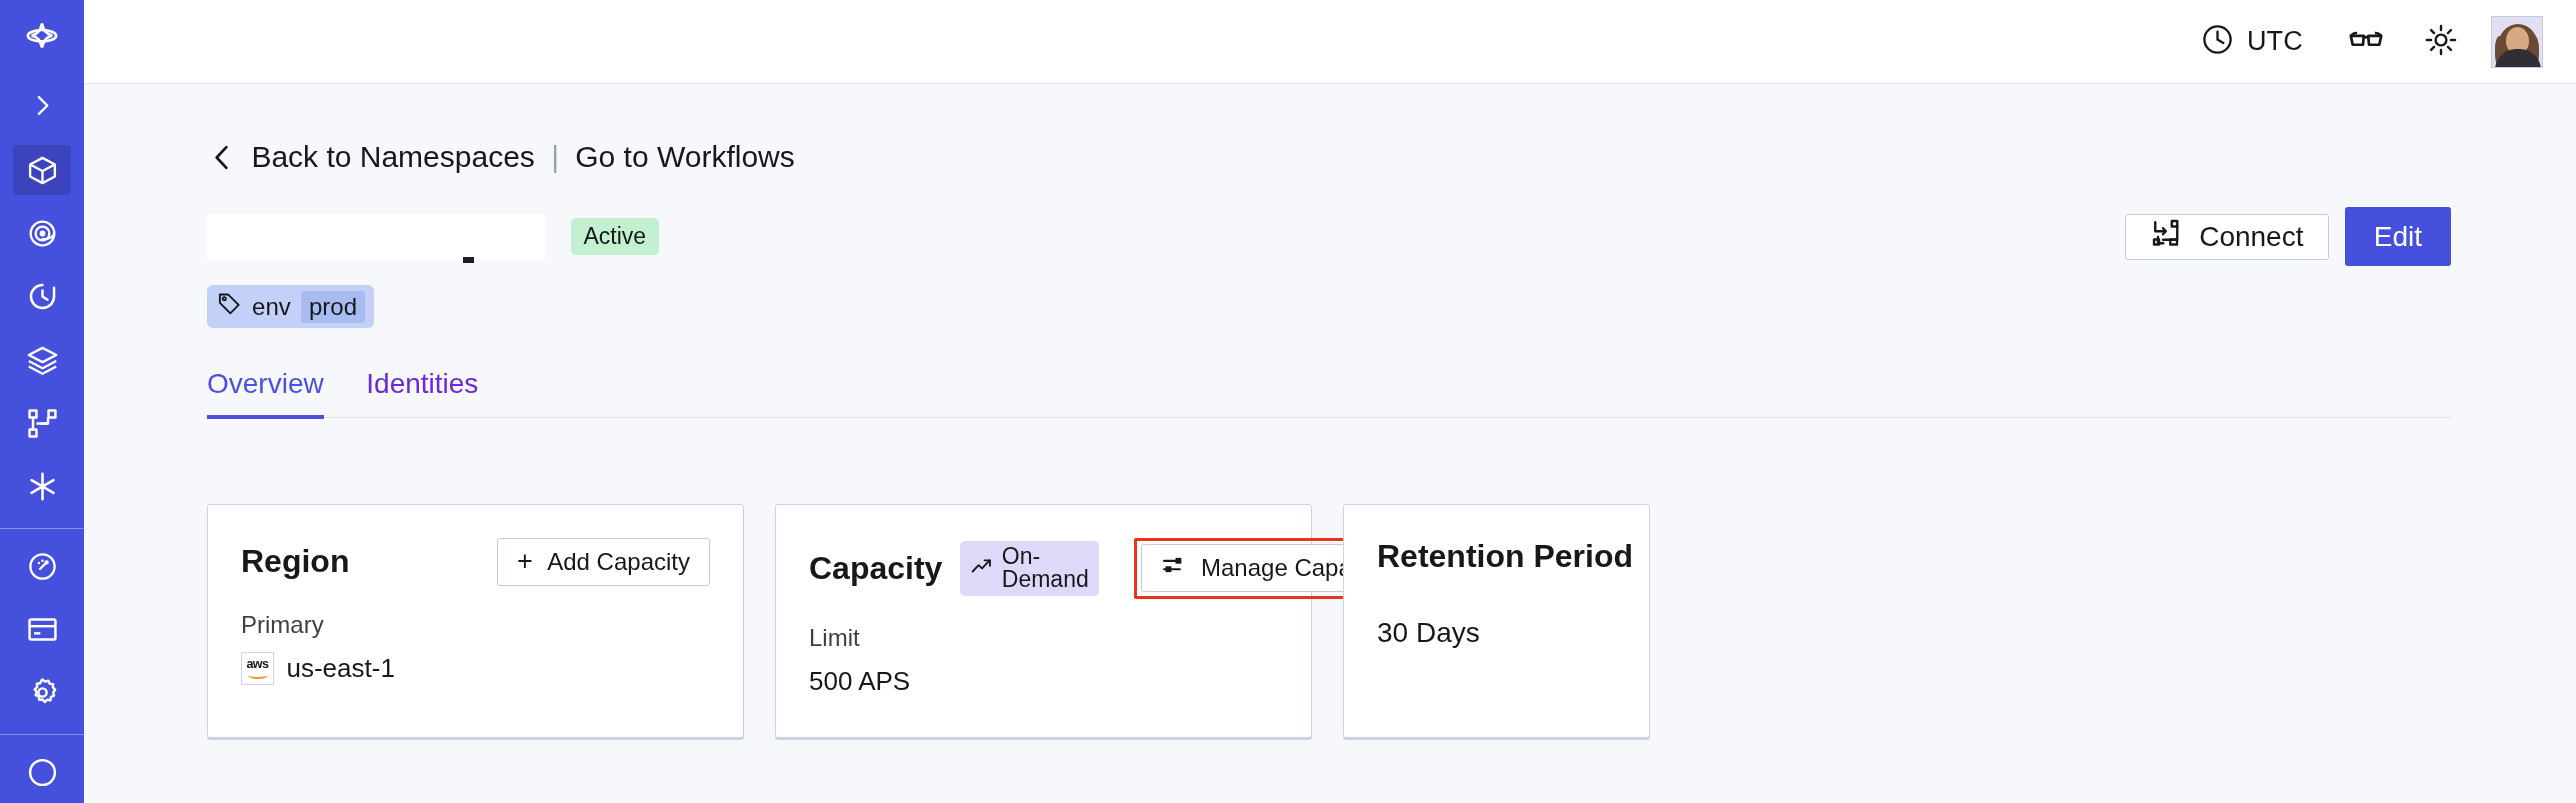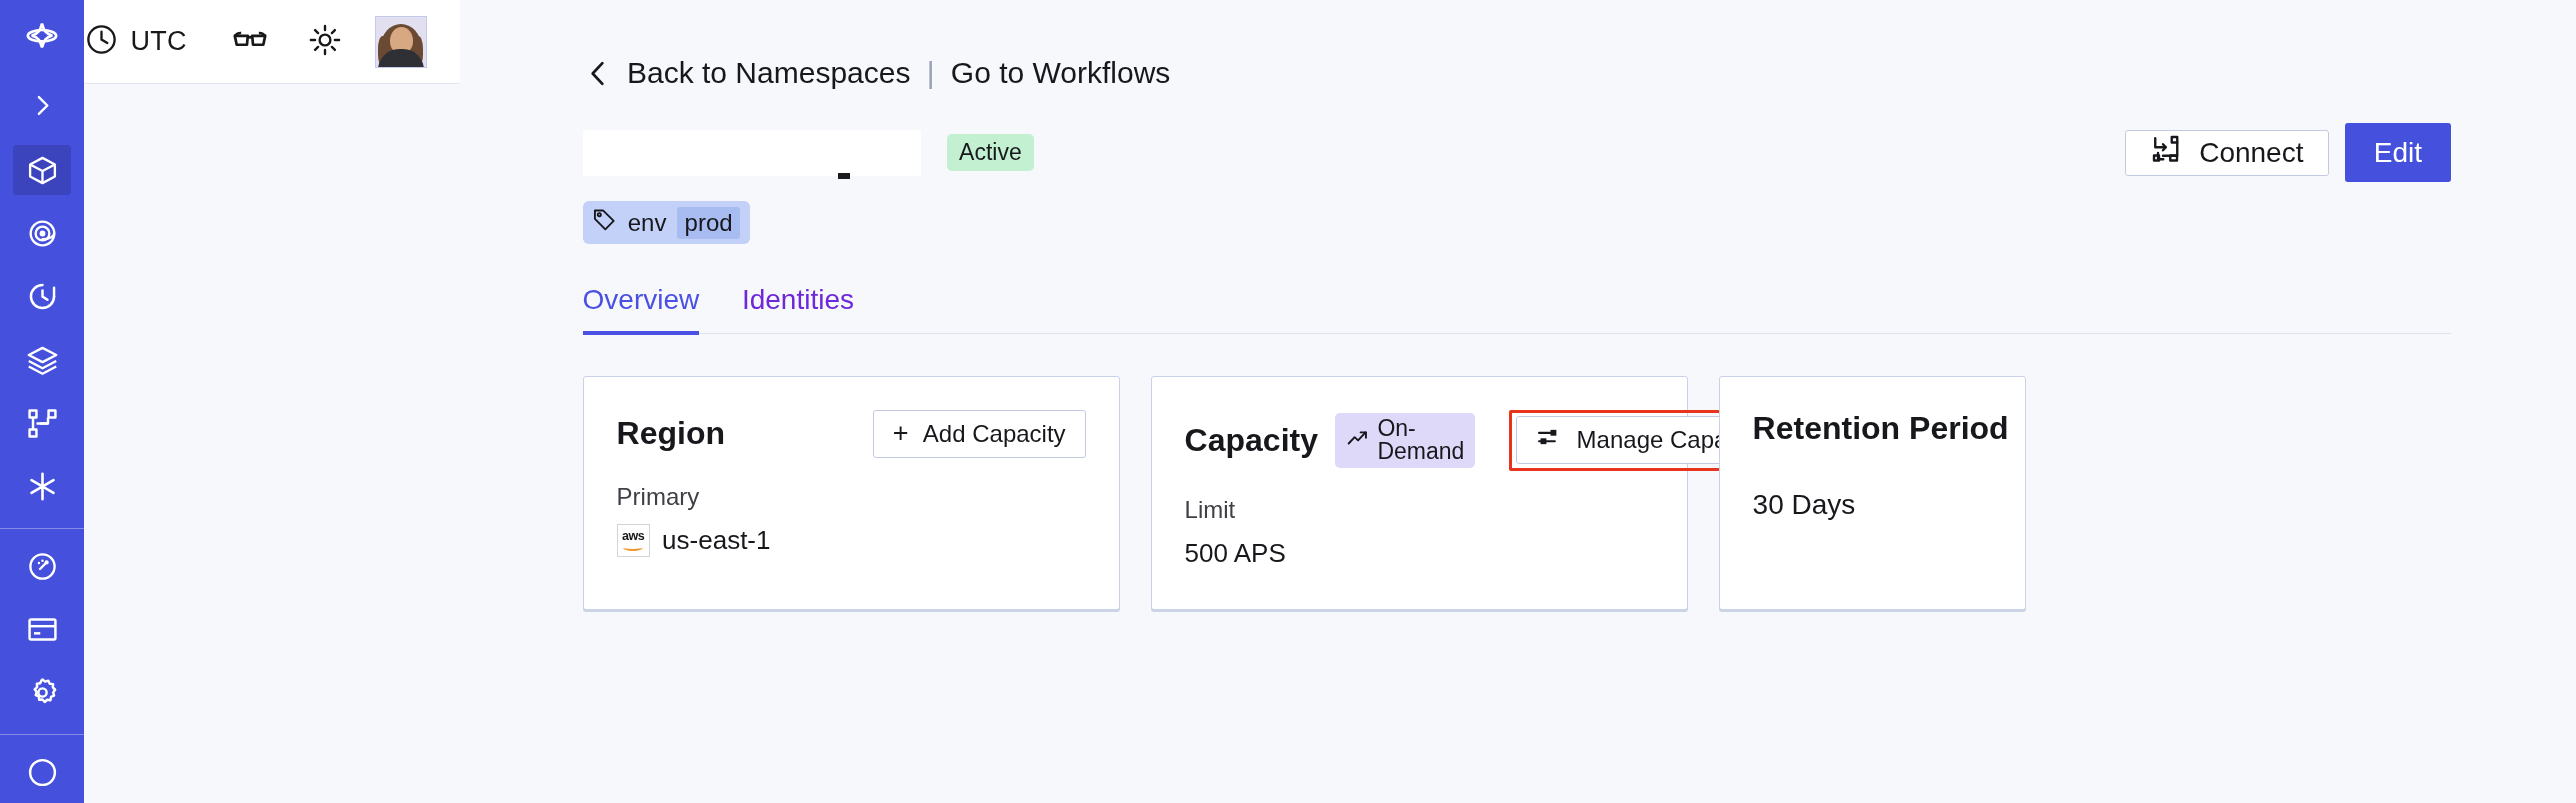--- a/index.html
+++ b/index.html
@@ -26,21 +26,21 @@
   .sb-item {
     width: 58px; height: 58px; margin: 6.7px 0;
     display: flex; align-items: center; justify-content: center;
     border-radius: 3.8px; cursor: pointer;
   }
   .sb-item.active { background: #3b44bd; }
   .sb-divider { width: 84px; height: 1px; background: rgba(255,255,255,0.35); margin: 9.6px 0 5.8px; }
   .sb-icon svg { display: block; }
 
   
-  .main { flex: 1 1 auto; height: 804px; display: flex; background: #f7f8fb; min-width: 0; }
+  .main { flex: 1 1 auto; height: 804px; display: flex; flex-direction: column; background: #f7f8fb; min-width: 0; }
 
   .topbar {
     height: 84px; background: #ffffff;
     border-bottom: 1px solid #e3e6f0;
     display: flex; align-items: center; justify-content: flex-end;
     padding-right: 33px; gap: 0px;
     flex: 0 0 84px;
   }
   .tb-group { display: flex; align-items: center; gap: 11.5px; margin-right: 38px; cursor: pointer; }
   .tb-tz { font-size: 27px; color: #18181b; letter-spacing: 0.2px; }
@@ -124,21 +124,21 @@
   .cards { display: flex; gap: 31px; margin: 42px 0 0 123px; }
   .card {
     background: #ffffff; border: 1px solid #c9d2e7; border-radius: 2.9px;
     box-shadow: 0 1.9px 0 rgba(170,182,213,0.55);
     padding: 33px 33px 36px;
     height: 125px;
   }
   .card-region { width: 537px; flex: 0 0 537px; height: 125px; }
   .card-capacity { width: 537px; flex: 0 0 537px; height: 125px; }
   .card-retention { width: 307px; flex: 0 0 307px; height: 125px; }
-  .card { height: auto; min-height: 123px; }
+  .card { height: auto; min-height: 123px; margin-top: 44px; }
   .cards .card { padding-bottom: 40px; }
 
   .card-head { display: flex; align-items: center; gap: 17.3px; }
   .card-title { font-size: 32px; font-weight: 700; color: #17181c; white-space: nowrap; }
   .mode-badge {
     display: inline-flex; align-items: center; gap: 8.6px;
     background: #ded9f9; border-radius: 4.8px; padding: 4.8px 10.5px;
     font-size: 23px; color: #17181c; line-height: 1;
   }
   .card-head .spacer { flex: 1 1 auto; }

